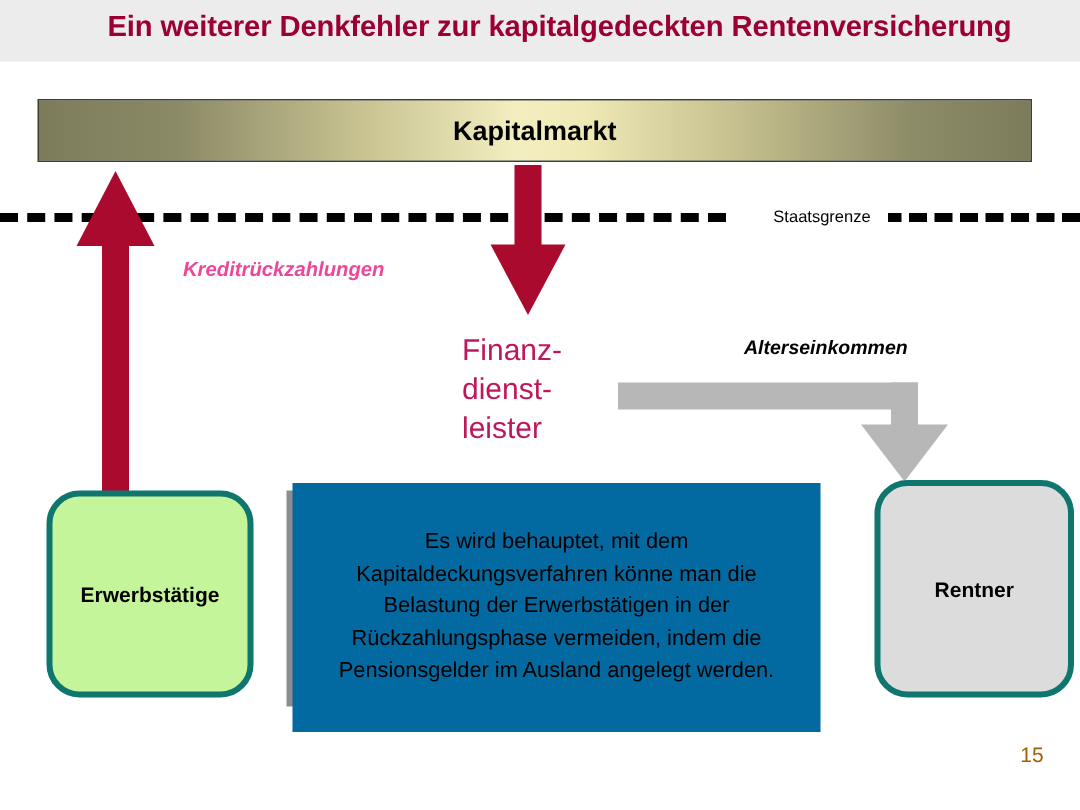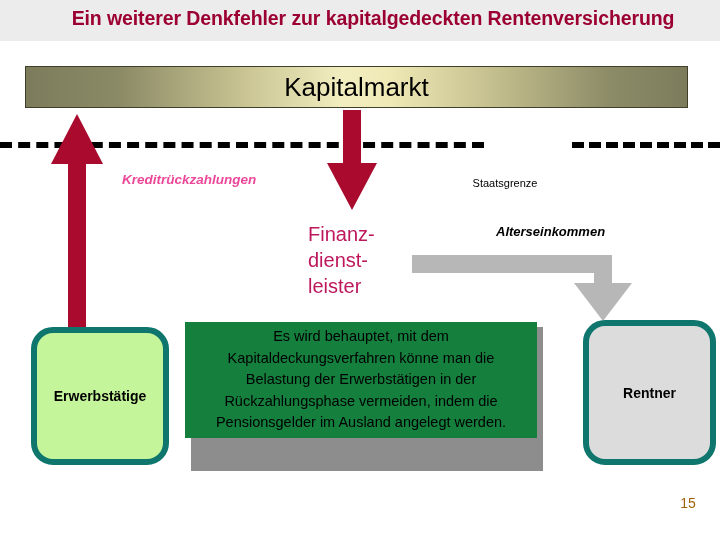--- a/index.html
+++ b/index.html
@@ -59,22 +59,22 @@
         #f3eec0 48%,
         #efe9b6 55%,
         #c0bb8a 72%,
         #8d8c68 88%,
         #7c7c5c 100%);
     display: flex;
     align-items: center;
     justify-content: center;
   }
   .banner-label {
-    font-size: 26px;
-    font-weight: normal;
+    font-size: 18px;
+    font-weight: bold;
     color: #000000;
   }
 
   
   .border-line-left {
     position: absolute;
     left: 0px;
     top: 142px;
     width: 484px;
     height: 0;
@@ -83,29 +83,28 @@
   .border-line-right {
     position: absolute;
     left: 572px;
     top: 142px;
     width: 148px;
     height: 0;
     border-top: 6px dashed #000000;
   }
   .border-label {
     position: absolute;
-    left: 461px;
+    left: 504px;
     top: 139px;
     width: 88px;
     text-align: center;
     font-size: 11px;
     color: #000000;
     background: #ffffff;
     line-height: 13px;
-    margin-top: 38px;
   }
 
   
   .red-arrow-up {
     position: absolute;
     left: 51px;
     top: 114px;
     width: 52px;
     height: 214px;
   }
@@ -221,21 +220,21 @@
     height: 0;
     border-left: 29px solid transparent;
     border-right: 29px solid transparent;
     border-top: 38px solid #b7b7b7;
   }
 
   
   .box {
     position: absolute;
     box-sizing: border-box;
-    border: 6px solid #0f766e;
+    border: 4px solid #0f766e;
     border-radius: 22px;
     display: flex;
     align-items: center;
     justify-content: center;
     font-size: 14px;
     font-weight: bold;
     color: #000000;
   }
   .box-erwerb {
     left: 31px;
@@ -257,25 +256,25 @@
   .callout-shadow {
     position: absolute;
     left: 191px;
     top: 327px;
     width: 352px;
     height: 144px;
     background: #8d8d8d;
   }
   .callout {
     position: absolute;
-    left: 185px;
+    left: 195px;
     top: 322px;
     width: 352px;
-    height: 116px;
-    background: #15803d;
+    height: 166px;
+    background: #0369a1;
     display: flex;
     align-items: center;
     justify-content: center;
     text-align: center;
   }
   .callout-text {
     font-size: 14.5px;
     color: #000000;
     line-height: 21.5px;
     padding: 0 10px;

